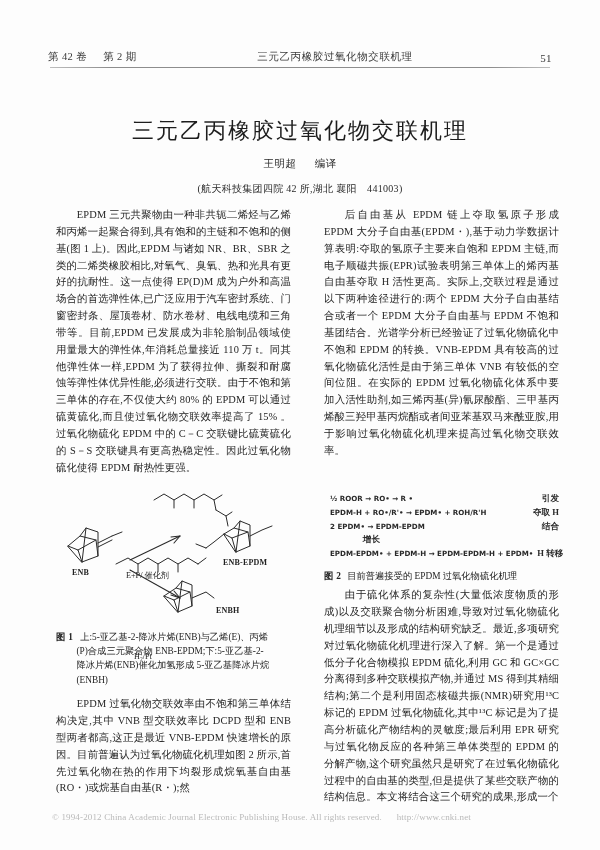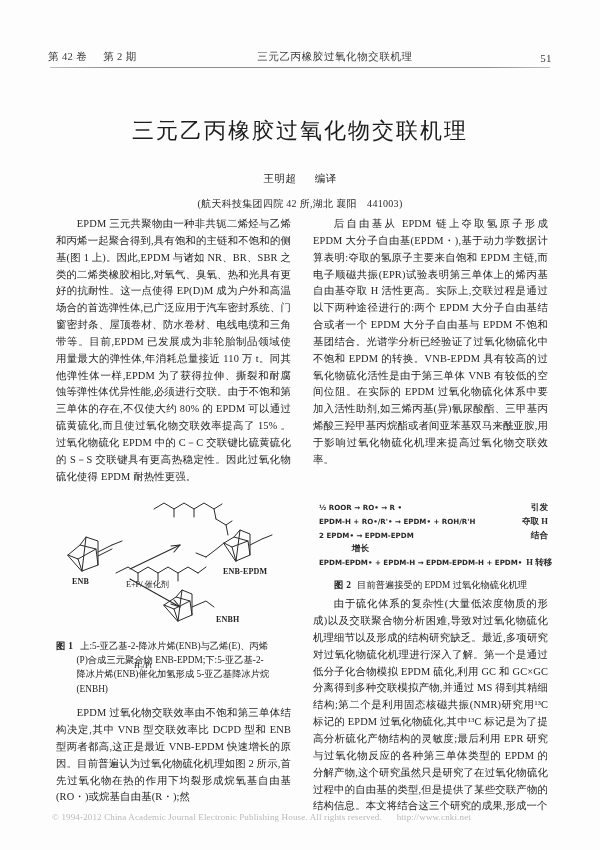--- a/index.html
+++ b/index.html
@@ -49,32 +49,32 @@
   
   .titleblock { position: absolute; left: 48px; right: 48px; top: 118px; text-align: center; }
   .doc-title {
     font-size: 22px;
     letter-spacing: 2px;
     color: #1d1d1d;
     font-weight: 400;
     line-height: 1.2;
     font-family: "DejaVu Serif", "Liberation Serif", serif;
   }
-  .byline { margin-top: 28px; font-size: 10.5px; letter-spacing: .5px; }
+  .byline { margin-top: 13px; font-size: 10.5px; letter-spacing: .5px; }
   .byline .sep { display: inline-block; width: 12px; }
   .affil { margin-top: 11px; font-size: 10px; letter-spacing: .3px; }
 
   
   .columns {
     position: absolute;
     left: 56px;
-    top: 216px;
+    top: 207px;
     width: 492px;
     display: flex;
-    gap: 22px;
+    gap: 33px;
   }
   .col { width: 235px; }
   p.para {
     margin: 0 0 0 0;
     font-size: 10.4px;
     line-height: 1.62;
     text-align: justify;
     text-justify: inter-ideograph;
     text-indent: 2em;
     letter-spacing: .15px;
@@ -116,21 +116,20 @@
     width: 46px;
     text-align: right;
     padding-left: 4px;
     font-family: "Liberation Serif", "DejaVu Serif", serif;
     font-size: 8.6px;
     font-weight: bold;
   }
   .fig2cap {
     margin-top: 9px;
     font-size: 9.3px;
-    text-align: center;
     color: #232323;
   }
   .fig2cap .lbl { font-weight: bold; letter-spacing: .3px; margin-right: 6px; }
 
   
   .footer {
     position: absolute;
     left: 52px;
     bottom: 28px;
     font-size: 9px;

